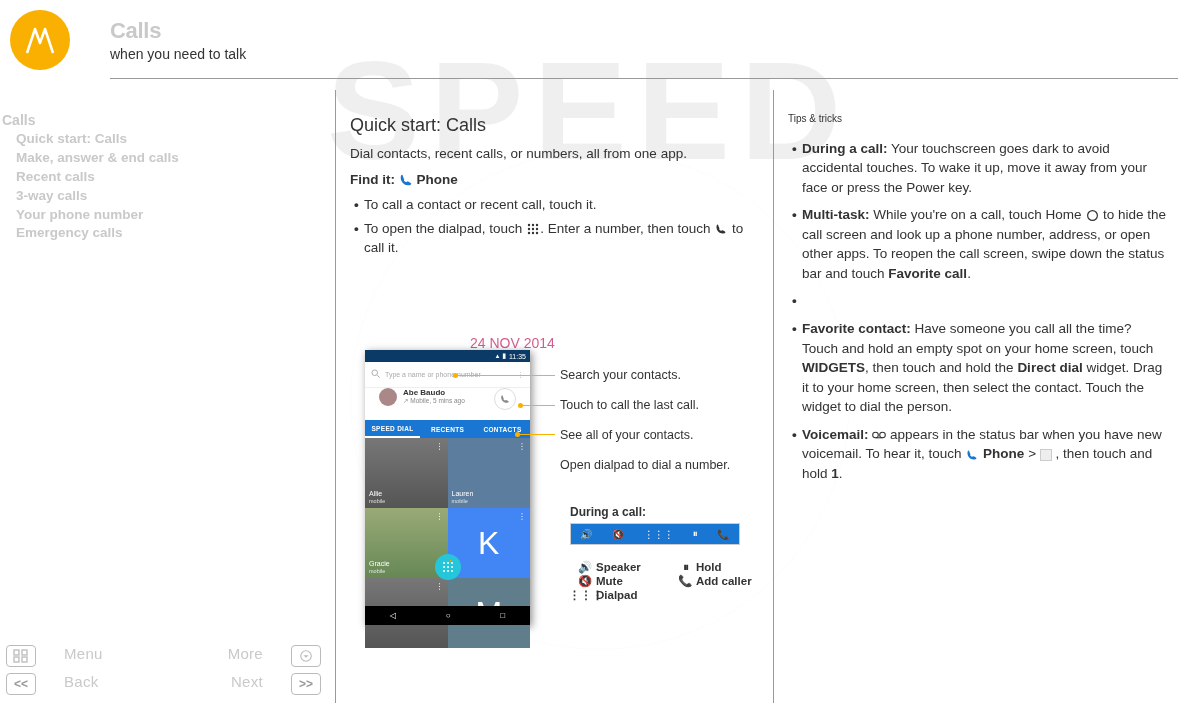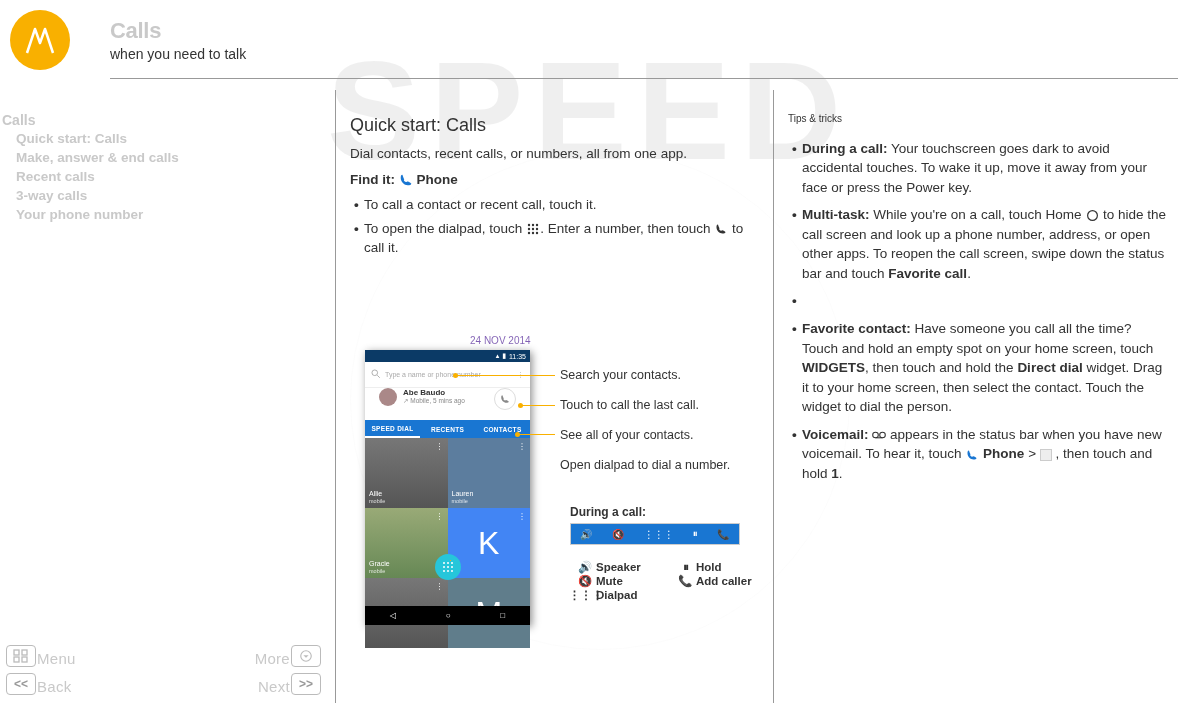--- a/index.html
+++ b/index.html
@@ -36,22 +36,22 @@
   width: 500px;
   height: 500px;
   top: 150px;
   left: 350px;
   opacity: 0.4;
 }
 .watermark-date {
   position: absolute;
   top: 335px;
   left: 470px;
-  font-size: 10px;
-  color: #4c1d95;
+  font-size: 14px;
+  color: #be185d;
   opacity: 0.7;
 }
 
 
 .header {
   position: absolute;
   top: 10px;
   left: 0;
   right: 0;
   display: flex;
@@ -393,21 +393,21 @@
   justify-content: center;
   color: #999;
   font-size: 12px;
   font-weight: bold;
 }
 .ctrl-label {
   color: #c9c9c9;
   font-size: 15px;
   letter-spacing: 0.3px;
 }
-.ctrl-group { display: flex; align-items: flex-end; gap: 1px; }
+.ctrl-group { display: flex; align-items: flex-start; gap: 28px; }
 </style>
 </head>
 <body>
 
 <div class="watermark">
   <div class="watermark-text">SPEED</div>
   <div class="watermark-circle"></div>
 </div>
 <div class="watermark-date">24 NOV 2014</div>
 
@@ -424,20 +424,21 @@
 </div>
 <div class="header-line"></div>
 
 <div class="sidebar">
   <div class="nav-section-title">Calls</div>
   <div class="nav-link">Quick start: Calls</div>
   <div class="nav-link">Make, answer &amp; end calls</div>
   <div class="nav-link">Recent calls</div>
   <div class="nav-link">3-way calls</div>
   <div class="nav-link">Your phone number</div>
+  <div class="nav-link">Emergency calls</div>
 </div>
 
 <div class="col-divider d1"></div>
 <div class="col-divider d2"></div>
 
 <div class="center-col">
   <div class="h2">Quick start: Calls</div>
   <div class="para">Dial contacts, recent calls, or numbers, all from one app.</div>
   <div class="findit">
     <b>Find it:</b>

